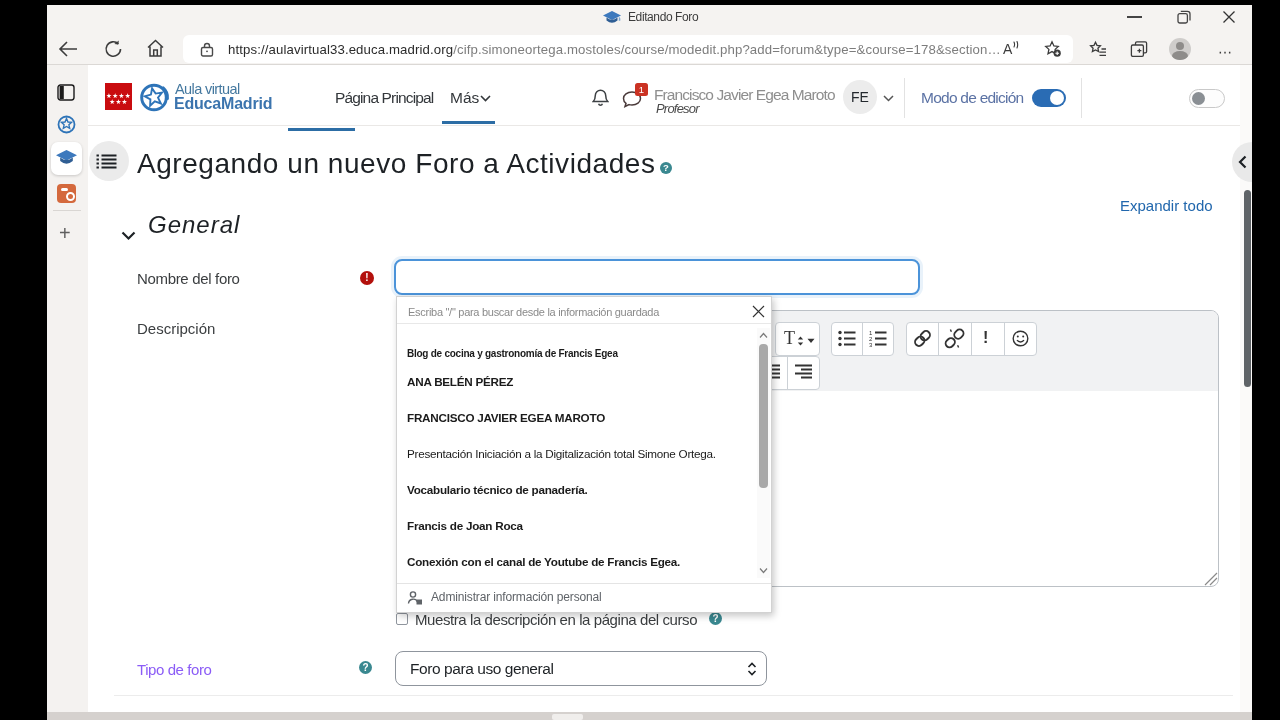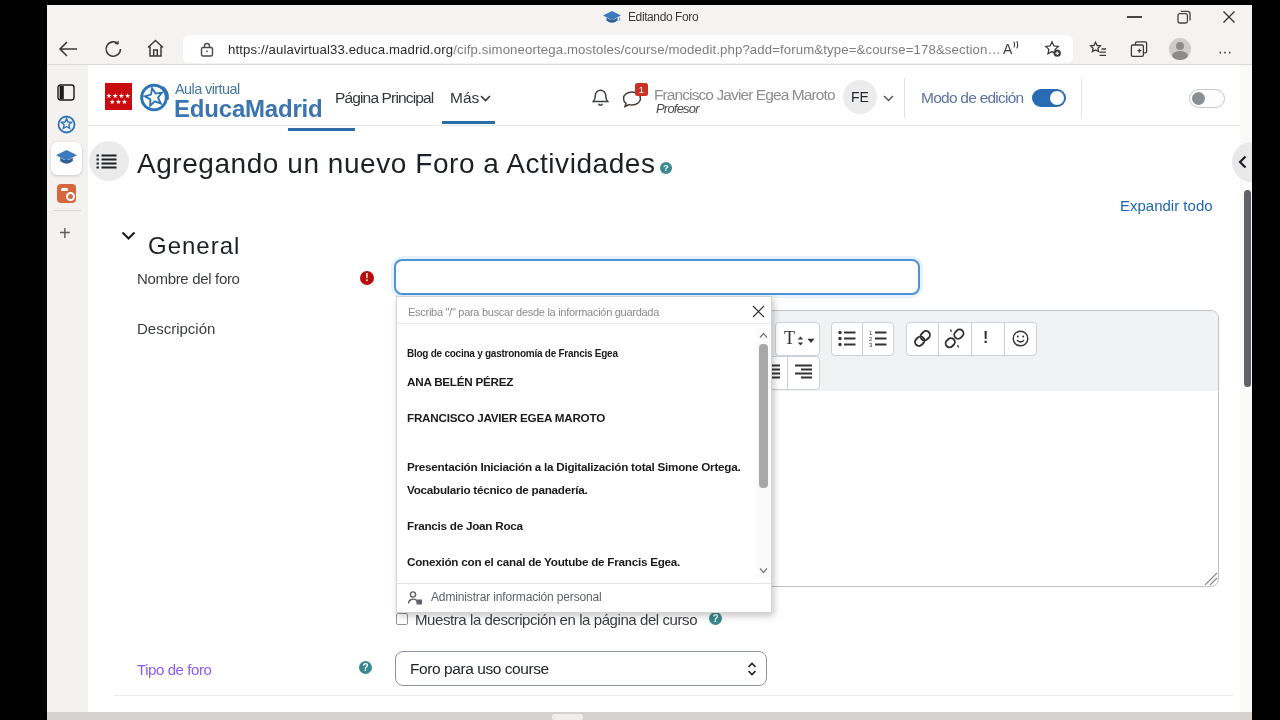--- a/index.html
+++ b/index.html
@@ -99,21 +99,21 @@
   <div class="a" style="left:1px;top:9px;width:25px;color:#fff;font-size:6.5px;letter-spacing:0.4px;text-align:center;">★★★★</div>
   <div class="a" style="left:1px;top:15px;width:25px;color:#fff;font-size:6.5px;letter-spacing:0.4px;text-align:center;">★★★</div>
 </div>
 
 <svg class="ic" style="left:139px;top:82px" width="32" height="31" viewBox="0 0 32 31">
   <circle cx="15" cy="15.5" r="12.3" fill="none" stroke="#2e74b8" stroke-width="3"></circle>
   <path d="M15 6.2 L17.4 12 23.8 12.4 18.9 16.5 20.5 22.8 15 19.4 9.5 22.8 11.1 16.5 6.2 12.4 12.6 12 Z" fill="#fff" stroke="#2e74b8" stroke-width="1.9" transform="rotate(-12 15 15.5)"></path>
   <path d="M24.2 5.8 a 12.5 12.5 0 0 1 4.3 10.8" fill="none" stroke="#2e74b8" stroke-width="2.8" stroke-linecap="round"></path>
 </svg>
 <div class="a" style="left:175px;top:81px;font-size:14.5px;letter-spacing:-0.6px;color:#44789f;text-align:right;">Aula virtual</div>
-<div class="a" style="left:174px;top:95px;font-size:24px;font-weight:bold;color:#3b74ae;letter-spacing:-0.2px;">EducaMadrid</div>
+<div class="a" style="left:174px;top:95px;font-size:16px;font-weight:bold;color:#3b74ae;letter-spacing:-0.2px;">EducaMadrid</div>
 
 <div class="a" style="left:335px;top:89px;font-size:15.5px;letter-spacing:-0.85px;color:#33373b;">Página Principal</div>
 <div class="a" style="left:450px;top:89px;font-size:15.5px;color:#33373b;">Más</div>
 <svg class="ic" style="left:480px;top:95px" width="11" height="7" viewBox="0 0 11 7">
   <path d="M1 1 L5.5 5.5 L10 1" fill="none" stroke="#33373b" stroke-width="1.6"></path>
 </svg>
 
 <svg class="ic" style="left:592px;top:89px" width="17" height="18" viewBox="0 0 17 18">
   <path d="M8.5 1.2 a5.2 5.2 0 0 1 5.2 5.2 c0 3.4 1.1 5 2 6 H1.3 c0.9 -1 2 -2.6 2 -6 A5.2 5.2 0 0 1 8.5 1.2 Z" fill="none" stroke="#3d4144" stroke-width="1.5"></path>
   <path d="M6.6 14.8 a2 2 0 0 0 3.8 0" fill="none" stroke="#3d4144" stroke-width="1.5"></path>
@@ -148,21 +148,21 @@
   <path d="M0.5 1.5 h2.4 M0.5 5.5 h2.4 M0.5 9.5 h2.4 M0.5 13.5 h2.4" stroke="#1d2125" stroke-width="2"></path>
   <path d="M5.5 1.5 h15 M5.5 5.5 h15 M5.5 9.5 h15 M5.5 13.5 h15" stroke="#1d2125" stroke-width="2"></path>
 </svg>
 <div class="a" style="left:137px;top:148px;font-size:28px;color:#1d2125;letter-spacing:0.55px;">Agregando un nuevo Foro a Actividades</div>
 <div class="a" style="left:660px;top:162px;width:12px;height:12px;border-radius:50%;background:#3a8890;color:#fff;font-size:9.5px;font-weight:bold;text-align:center;line-height:12px;">?</div>
 <div class="a" style="left:1120px;top:197px;font-size:15px;color:#2167ad;">Expandir todo</div>
 
 <svg class="ic" style="left:121px;top:231px" width="15" height="10" viewBox="0 0 15 10">
   <path d="M1.5 1.5 L7.5 7.5 L13.5 1.5" fill="none" stroke="#1d2125" stroke-width="2.2"></path>
 </svg>
-<div class="a" style="left:148px;top:232px;font-size:24px;letter-spacing:1px;color:#1d2125;">General</div>
+<div class="a" style="left:148px;top:211px;font-size:24px;letter-spacing:1px;color:#1d2125;font-style:italic;">General</div>
 
 <div class="a" style="left:137px;top:270px;font-size:15px;letter-spacing:-0.33px;color:#3b3e40;">Nombre del foro</div>
 <div class="a" style="left:360px;top:271px;width:14px;height:14px;border-radius:50%;background:#b3100c;color:#fff;font-size:10px;font-weight:bold;text-align:center;line-height:14px;">!</div>
 <div class="a" style="left:394px;top:259px;width:526px;height:36px;background:#fff;border:2.5px solid #4b93d9;border-radius:8px;box-sizing:border-box;box-shadow:0 0 0 3px rgba(75,147,217,0.12);"></div>
 
 <div class="a" style="left:137px;top:320px;font-size:15px;color:#3b3e40;">Descripción</div>
 
 <div class="a" style="left:396px;top:310px;width:823px;height:277px;border:1px solid #bcc1c6;border-radius:8px;box-sizing:border-box;background:#fff;"></div>
 <div class="a" style="left:397px;top:311px;width:821px;height:80px;background:#f1f2f3;border-radius:7px 7px 0 0;"></div>
 
@@ -228,38 +228,38 @@
   <path d="M13 1 L1 13 M13 6 L6 13" stroke="#8a8a8a" stroke-width="1.2"></path>
 </svg>
 
 <div class="a" style="left:396px;top:613px;width:12px;height:12px;border:1px solid #8f959d;border-radius:2px;box-sizing:border-box;background:#fff;"></div>
 <div class="a" style="left:415px;top:611px;font-size:15px;letter-spacing:-0.42px;color:#3b3e40;">Muestra la descripción en la página del curso</div>
 <div class="a" style="left:709px;top:612px;width:13px;height:13px;border-radius:50%;background:#3a8890;color:#fff;font-size:10px;font-weight:bold;text-align:center;line-height:13px;">?</div>
 
 <div class="a" style="left:137px;top:661px;font-size:15px;letter-spacing:-0.42px;color:#8b5cf6;">Tipo de foro</div>
 <div class="a" style="left:359px;top:661px;width:13px;height:13px;border-radius:50%;background:#3a8890;color:#fff;font-size:10px;font-weight:bold;text-align:center;line-height:13px;">?</div>
 <div class="a" style="left:395px;top:651px;width:372px;height:35px;background:#fff;border:1px solid #8f959d;border-radius:8px;box-sizing:border-box;">
-  <span class="a" style="left:14px;top:8px;font-size:15.5px;letter-spacing:-0.43px;color:#1d2125;">Foro para uso course</span>
+  <span class="a" style="left:14px;top:8px;font-size:15.5px;letter-spacing:-0.43px;color:#1d2125;">Foro para uso general</span>
   <svg class="ic" style="left:351px;top:10px" width="10" height="14" viewBox="0 0 10 14">
     <path d="M1.5 5 L5 1.5 L8.5 5" fill="none" stroke="#1d2125" stroke-width="1.6"></path>
     <path d="M1.5 9 L5 12.5 L8.5 9" fill="none" stroke="#1d2125" stroke-width="1.6"></path>
   </svg>
 </div>
 <div class="a" style="left:114px;top:695px;width:1119px;height:1px;background:#ececec;"></div>
 
 <div class="a" style="left:396px;top:296px;width:376px;height:317px;background:#fff;border:1px solid #d2d2d2;box-sizing:border-box;box-shadow:2px 3px 7px rgba(0,0,0,0.22);"></div>
 <div class="a" style="left:408px;top:306px;font-size:11px;letter-spacing:-0.28px;color:#8a8a8a;">Escriba "/" para buscar desde la información guardada</div>
 <svg class="ic" style="left:752px;top:305px" width="13" height="13" viewBox="0 0 13 13">
   <path d="M1 1 L12 12 M12 1 L1 12" stroke="#333" stroke-width="1.2"></path>
 </svg>
 <div class="a" style="left:397px;top:323px;width:374px;height:1px;background:#e8e8e8;"></div>
 <div class="a" style="left:407px;top:348px;font-size:10px;font-weight:bold;color:#1b1b1b;letter-spacing:-0.25px;">Blog de cocina y gastronomía de Francis Egea</div>
 <div class="a" style="left:407px;top:375px;font-size:11.7px;font-weight:bold;color:#1b1b1b;letter-spacing:-0.25px;">ANA BELÉN PÉREZ</div>
 <div class="a" style="left:407px;top:411px;font-size:11.7px;font-weight:bold;color:#1b1b1b;letter-spacing:-0.25px;">FRANCISCO JAVIER EGEA MAROTO</div>
-<div class="a" style="left:407px;top:460px;font-size:11.7px;font-weight:bold;color:#1b1b1b;letter-spacing:-0.25px;">Presentación Iniciación a la Digitalización total Simone Ortega.</div>
+<div class="a" style="left:407px;top:447px;font-size:11.7px;font-weight:normal;color:#1b1b1b;letter-spacing:-0.25px;">Presentación Iniciación a la Digitalización total Simone Ortega.</div>
 <div class="a" style="left:407px;top:483px;font-size:11.7px;font-weight:bold;color:#1b1b1b;letter-spacing:-0.25px;">Vocabulario técnico de panadería.</div>
 <div class="a" style="left:407px;top:519px;font-size:11.7px;font-weight:bold;color:#1b1b1b;letter-spacing:-0.25px;">Francis de Joan Roca</div>
 <div class="a" style="left:407px;top:555px;font-size:11.7px;font-weight:bold;color:#1b1b1b;letter-spacing:-0.25px;">Conexión con el canal de Youtube de Francis Egea.</div>
 
 <div class="a" style="left:757px;top:328px;width:13px;height:250px;background:#fafafa;"></div>
 <svg class="ic" style="left:759px;top:332px" width="9" height="7" viewBox="0 0 9 7">
     <path d="M1 5.5 L4.5 1.5 L8 5.5" fill="none" stroke="#7a7a7a" stroke-width="1.2"></path>
   </svg>
 <div class="a" style="left:759px;top:344px;width:9px;height:144px;background:#a8a8a8;border-radius:4px;"></div>
 <svg class="ic" style="left:759px;top:567px" width="9" height="7" viewBox="0 0 9 7">

